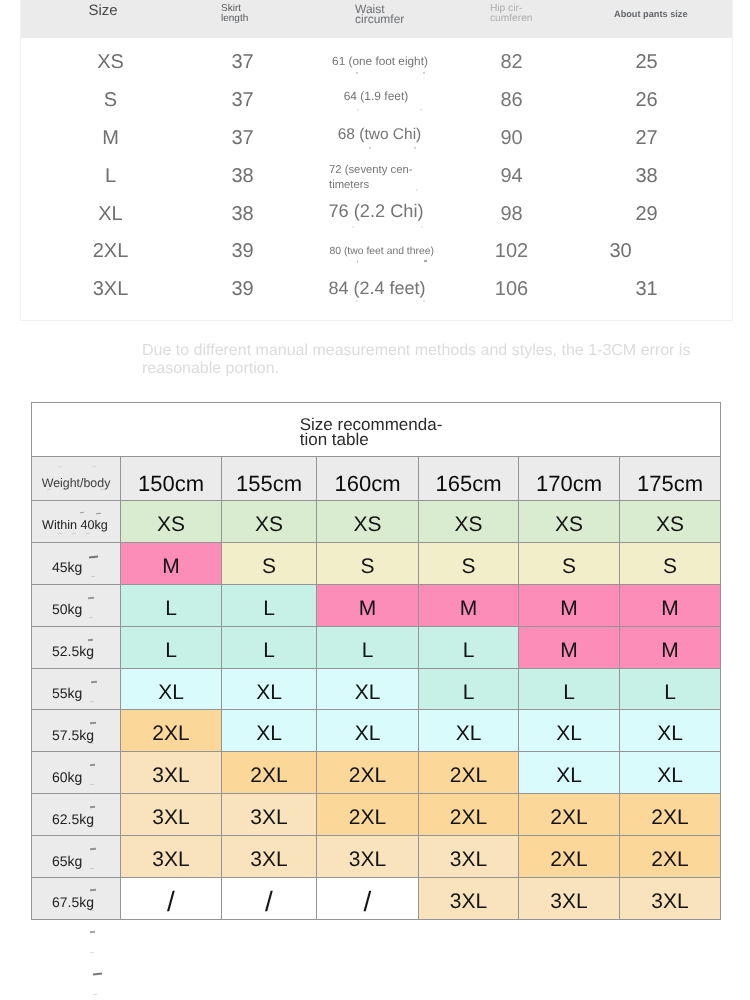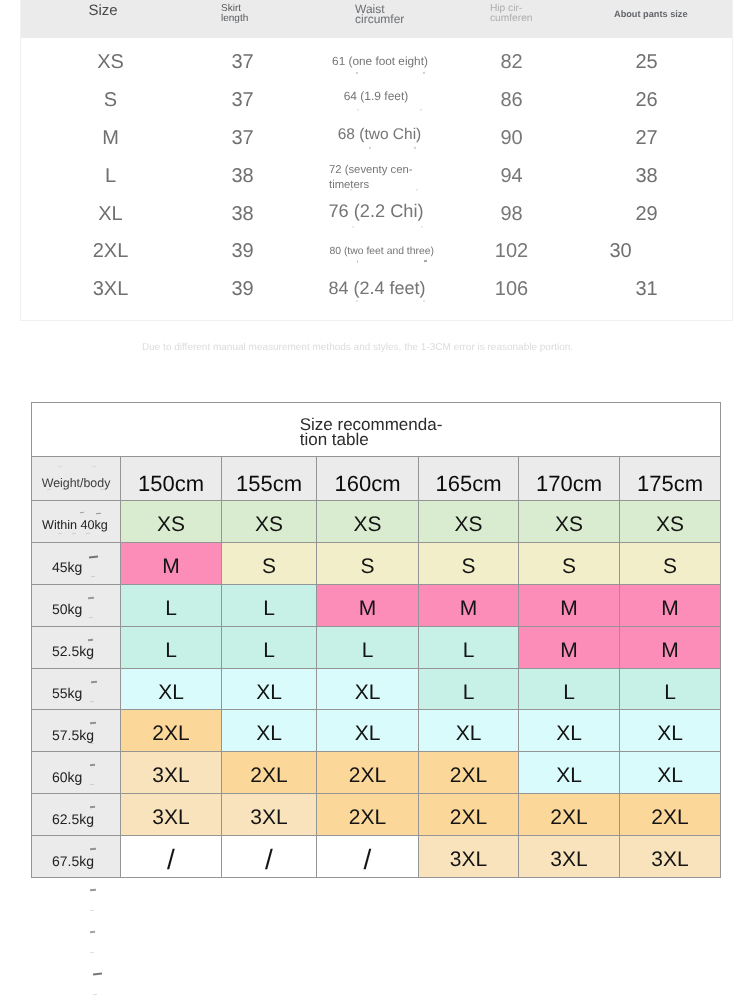--- a/index.html
+++ b/index.html
@@ -27,21 +27,21 @@
 
   .cell{position:absolute;white-space:pre-line;color:#707070;}
   .c-size{text-align:center;font-size:20px;}
   .c-skirt{text-align:center;font-size:20px;}
   .c-waist{color:#757575;}
   .c-hip{text-align:center;font-size:20px;color:#777;}
   .c-pants{text-align:center;font-size:20px;}
 
   
   #note{position:absolute;left:142px;top:342px;width:560px;text-align:left;
-        font-size:10px;color:#dcdcdb;}
+        font-size:16px;color:#dcdcdb;}
 
   
   #rec-table{position:absolute;left:31px;top:402px;border-collapse:collapse;
      table-layout:fixed;width:689px;}
   #rec-table td{border:1px solid #959595;
      vertical-align:middle;}
   #rec-title{height:54px;padding:0;text-align:center;font-size:17px;color:#2b2b2b;line-height:15px;}
   #rec-title span{display:inline-block;text-align:left;white-space:pre-line;padding-top:5px;position:relative;left:-5px;}
   .hcell{text-align:center;height:44px;font-size:22px;color:#0c0c0c;background:#ebebeb;padding:10px 0 0 0;}
   .corner{text-align:center;height:44px;font-size:12.4px;color:#3c3c3c;background:#ebebeb;padding:8px 0 0 0;}
@@ -205,20 +205,29 @@
         <td class="dcell" style="background: rgb(251, 215, 154);">2XL</td>
         <td class="dcell" style="background: rgb(218, 251, 251);">XL</td>
         <td class="dcell" style="background: rgb(218, 251, 251);">XL</td>
       </tr>
       <tr class="rrow">
         <td class="wcell">62.5kg</td>
         <td class="dcell" style="background: rgb(249, 227, 189);">3XL</td>
         <td class="dcell" style="background: rgb(249, 227, 189);">3XL</td>
         <td class="dcell" style="background: rgb(251, 215, 154);">2XL</td>
         <td class="dcell" style="background: rgb(251, 215, 154);">2XL</td>
+        <td class="dcell" style="background: rgb(251, 215, 154);">2XL</td>
+        <td class="dcell" style="background: rgb(251, 215, 154);">2XL</td>
+      </tr>
+      <tr class="rrow">
+        <td class="wcell">65kg</td>
+        <td class="dcell" style="background: rgb(249, 227, 189);">3XL</td>
+        <td class="dcell" style="background: rgb(249, 227, 189);">3XL</td>
+        <td class="dcell" style="background: rgb(249, 227, 189);">3XL</td>
+        <td class="dcell" style="background: rgb(249, 227, 189);">3XL</td>
         <td class="dcell" style="background: rgb(251, 215, 154);">2XL</td>
         <td class="dcell" style="background: rgb(251, 215, 154);">2XL</td>
       </tr>
       <tr class="rrow">
         <td class="wcell">67.5kg</td>
         <td class="dcell slash" style="background: rgb(255, 255, 255);">/</td>
         <td class="dcell slash" style="background: rgb(255, 255, 255);">/</td>
         <td class="dcell slash" style="background: rgb(255, 255, 255);">/</td>
         <td class="dcell" style="background: rgb(249, 227, 189);">3XL</td>
         <td class="dcell" style="background: rgb(249, 227, 189);">3XL</td>

